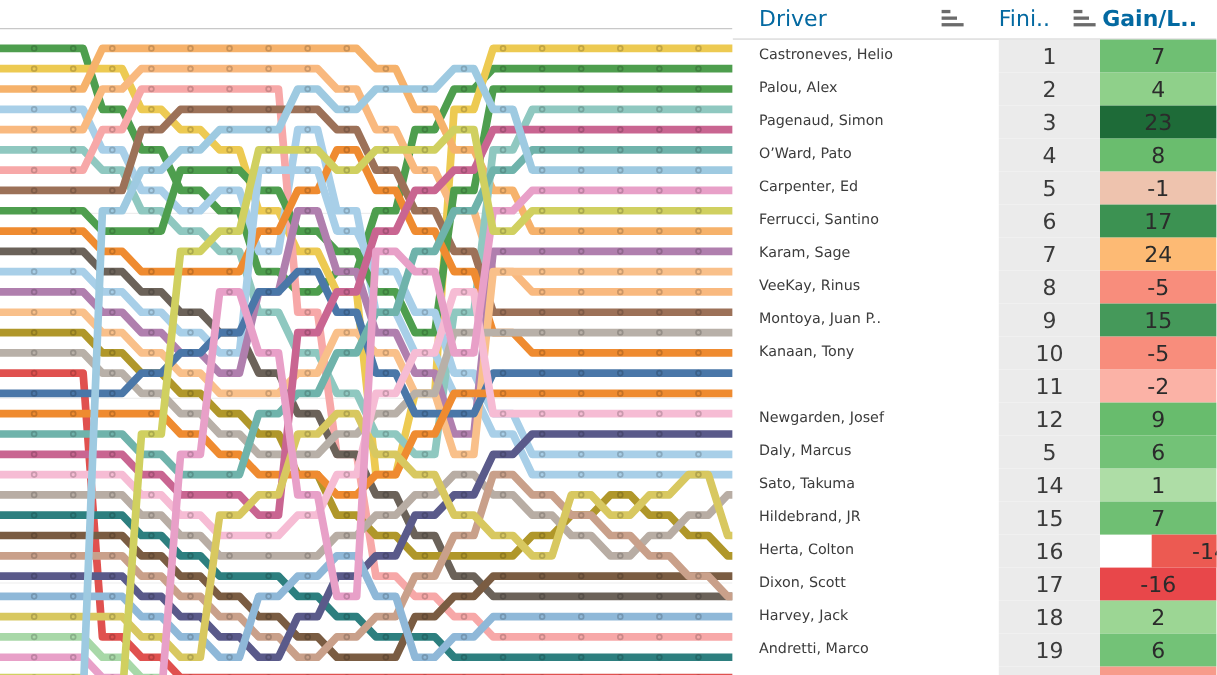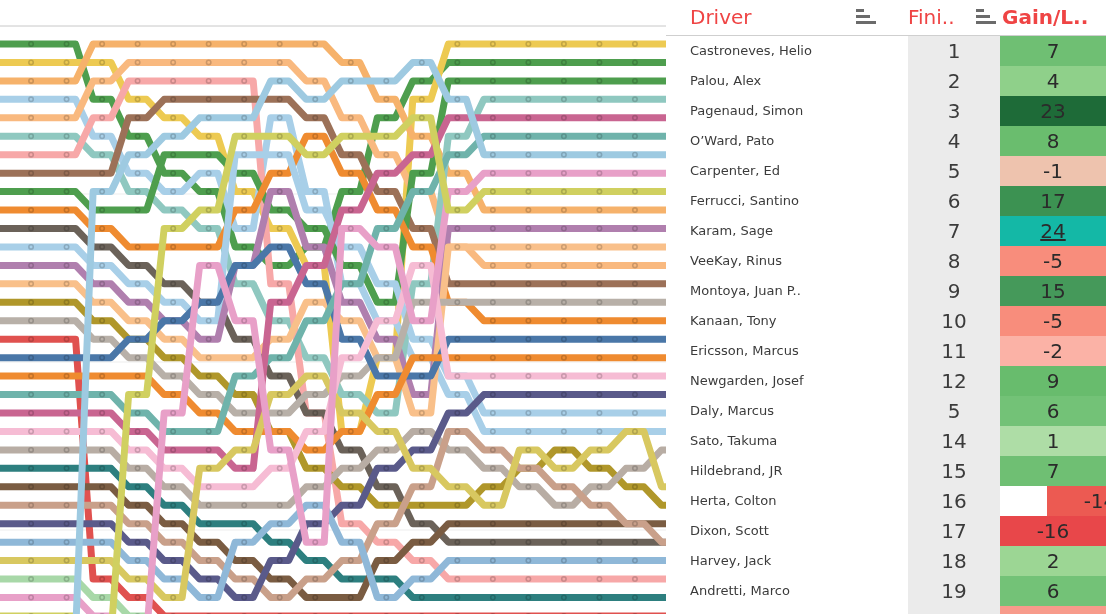--- a/index.html
+++ b/index.html
@@ -23,21 +23,21 @@
     position:absolute;left:666px;top:0;width:440px;height:614px;
     background:#ffffff;overflow:hidden;
   }
   .thead{
     position:relative;height:36px;width:440px;
     border-bottom:1px solid #cfcfcf;
     box-sizing:border-box;
   }
   .th{
     position:absolute;top:0;height:35px;line-height:35px;
-    font-size:20px;color:#ef4444;white-space:nowrap;
+    font-size:20px;color:#0369a1;white-space:nowrap;
   }
   .th-driver{left:24px;}
   .th-finish{left:242px;}
   .th-gain{left:336px;font-weight:bold;}
 
   .sort-icon{
     position:absolute;top:9px;width:20px;height:17px;
     display:block;
   }
   .sort-icon i{
@@ -827,39 +827,38 @@
           <div class="cell-gain" style="background: rgb(238, 195, 174);">-1</div>
         </div>
         <div class="row">
           <div class="cell-driver">Ferrucci, Santino</div>
           <div class="cell-finish">6</div>
           <div class="cell-gain" style="background: rgb(60, 146, 82);">17</div>
         </div>
         <div class="row">
           <div class="cell-driver">Karam, Sage</div>
           <div class="cell-finish">7</div>
-          <div class="cell-gain" style="background: #14b8a6; text-decoration: underline;">24</div>
+          <div class="cell-gain" style="background: #fdba74;">24</div>
         </div>
         <div class="row">
           <div class="cell-driver">VeeKay, Rinus</div>
           <div class="cell-finish">8</div>
           <div class="cell-gain" style="background: rgb(248, 141, 124);">-5</div>
         </div>
         <div class="row">
           <div class="cell-driver">Montoya, Juan P..</div>
           <div class="cell-finish">9</div>
           <div class="cell-gain" style="background: rgb(69, 153, 90);">15</div>
         </div>
         <div class="row">
           <div class="cell-driver">Kanaan, Tony</div>
           <div class="cell-finish">10</div>
           <div class="cell-gain" style="background: rgb(248, 141, 124);">-5</div>
         </div>
         <div class="row">
-          <div class="cell-driver">Ericsson, Marcus</div>
           <div class="cell-finish">11</div>
           <div class="cell-gain" style="background: rgb(251, 178, 166);">-2</div>
         </div>
         <div class="row">
           <div class="cell-driver">Newgarden, Josef</div>
           <div class="cell-finish">12</div>
           <div class="cell-gain" style="background: rgb(104, 188, 109);">9</div>
         </div>
         <div class="row">
           <div class="cell-driver">Daly, Marcus</div>

